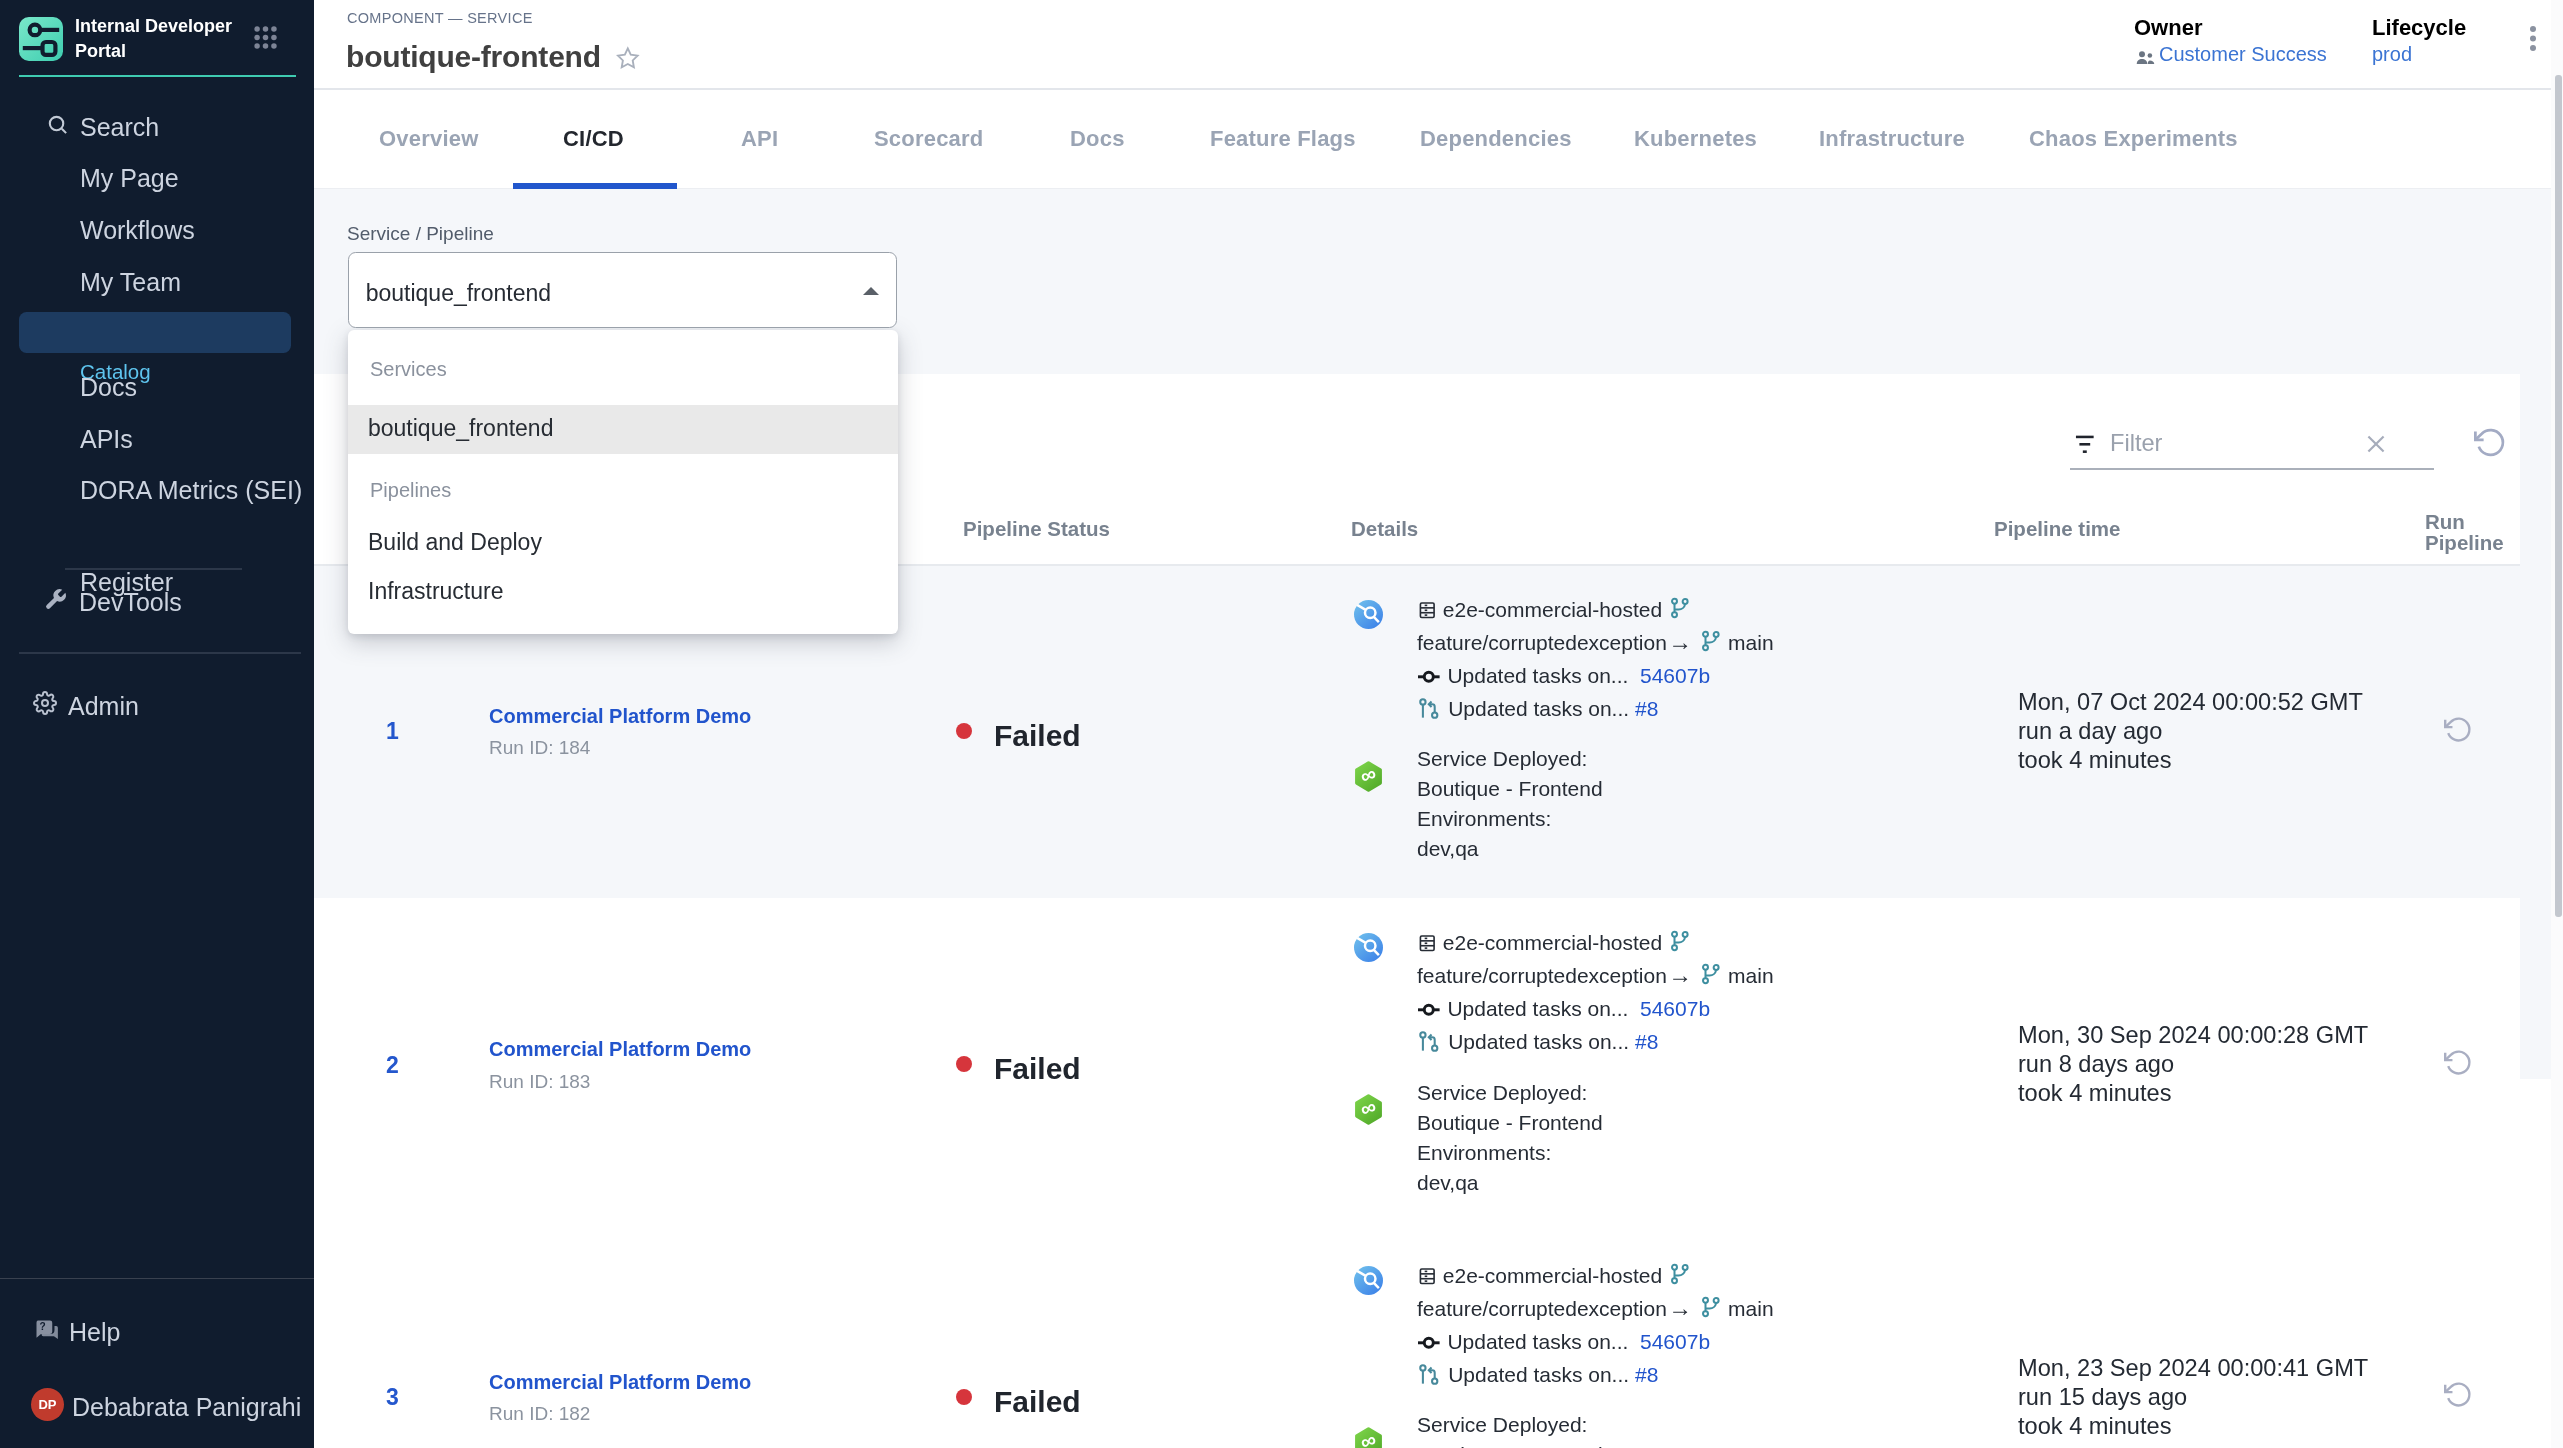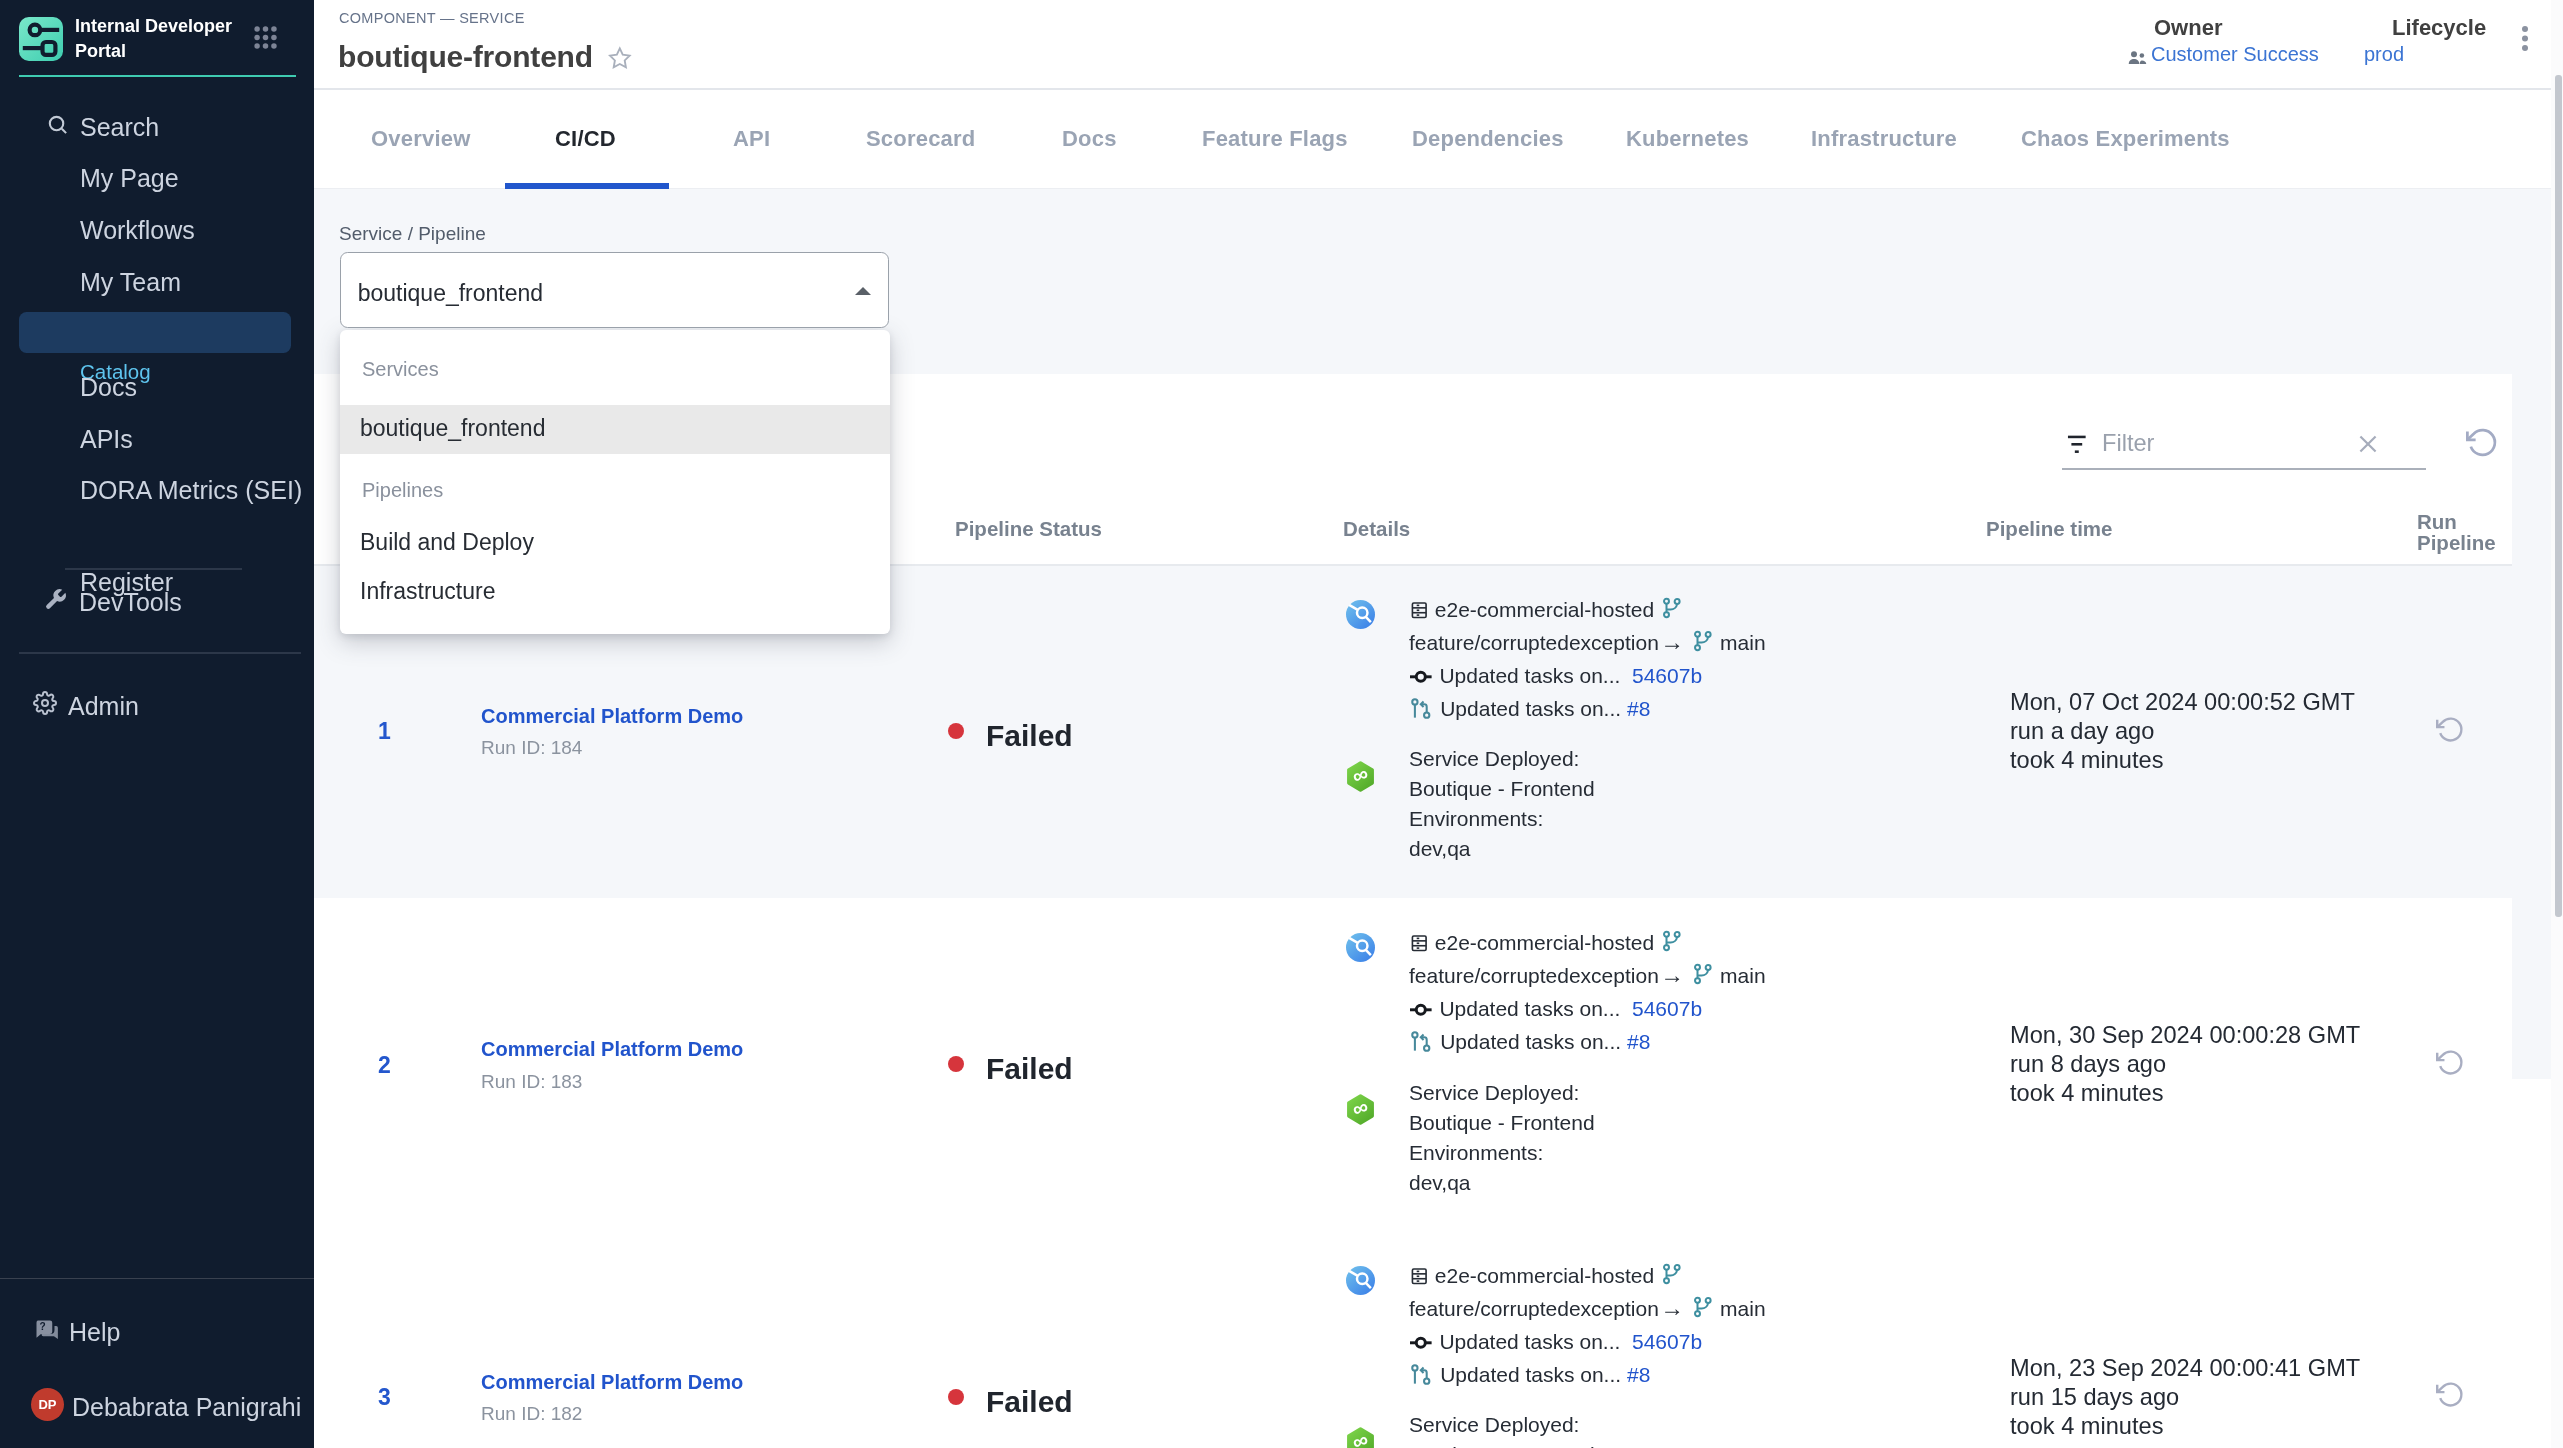--- a/index.html
+++ b/index.html
@@ -9,29 +9,29 @@
 #sidebar { position:fixed; left:0; top:0; width:314px; height:1449px; background:#101c2e; z-index:50; }
 #sidebar .navtxt { position:absolute; left:80px; font-size:25px; color:#cdd4e0; white-space:nowrap; }
 #logo { position:absolute; left:19px; top:16.7px; }
 #brand { position:absolute; left:75px; top:13.7px; font-size:18px; font-weight:bold; color:#fff; line-height:25px; }
 #tealline { position:absolute; left:19px; top:75px; width:277px; height:2.3px; background:#3fcbb1; }
 .active-item { position:absolute; left:19px; top:312px; width:272px; height:41px; background:#1d3b60; border-radius:7.6px; }
 .active-item span { position:absolute; left:61px; top:10px; font-size:20.5px; color:#5ec4ee;margin-top:38px; }
 .sdiv { position:absolute; background:#2c3749; height:1.5px; }
 
 
-#main { position:absolute; left:306px; top:0; width:2249px; height:1079px; background:#f5f7fa; }
+#main { position:absolute; left:314px; top:0; width:2249px; height:1079px; background:#f5f7fa; }
 #hdr { position:absolute; left:0; top:0; width:2249px; height:189px; background:#fff; border-bottom:0.8px solid #eceef2; }
 #hdrline { position:absolute; left:0; top:88px; width:2249px; height:1.5px; background:#e3e6eb; }
 #crumb { position:absolute; left:33px; top:10px; font-size:14.5px; letter-spacing:0.3px; color:#66738a; }
 #title { position:absolute; left:32px; top:40px; font-size:30px; font-weight:bold; color:#404040; letter-spacing:-0.2px;}
 .tab { position:absolute; top:126px; font-size:22px; font-weight:600; color:#9aa4b4; white-space:nowrap; letter-spacing:0.2px;}
 .tab.on { color:#23272e; font-weight:700; }
 #tabul { position:absolute; left:199px; top:183px; width:164px; height:6px; background:#2156cc; }
-.hmeta { font-size:22px; font-weight:bold; color:#404040;margin-left:28px; }
+.hmeta { font-size:22px; font-weight:bold; color:#000000; }
 .hval { font-size:20px; color:#3b74d3; }
 
 
 #band { position:absolute; left:0; top:374px; width:2206px; height:191px; background:#fff; }
 #row2 { position:absolute; left:0; top:898px; width:2206px; height:333px; background:#fff; }
 #thbord { position:absolute; left:0; top:564px; width:2206px; height:1.5px; background:#e7eaee; }
 .th { position:absolute; font-size:20.5px; font-weight:600; color:#78828f; }
 
 
 .rownum { position:absolute; font-size:23px; font-weight:600; color:#2457cd; }

